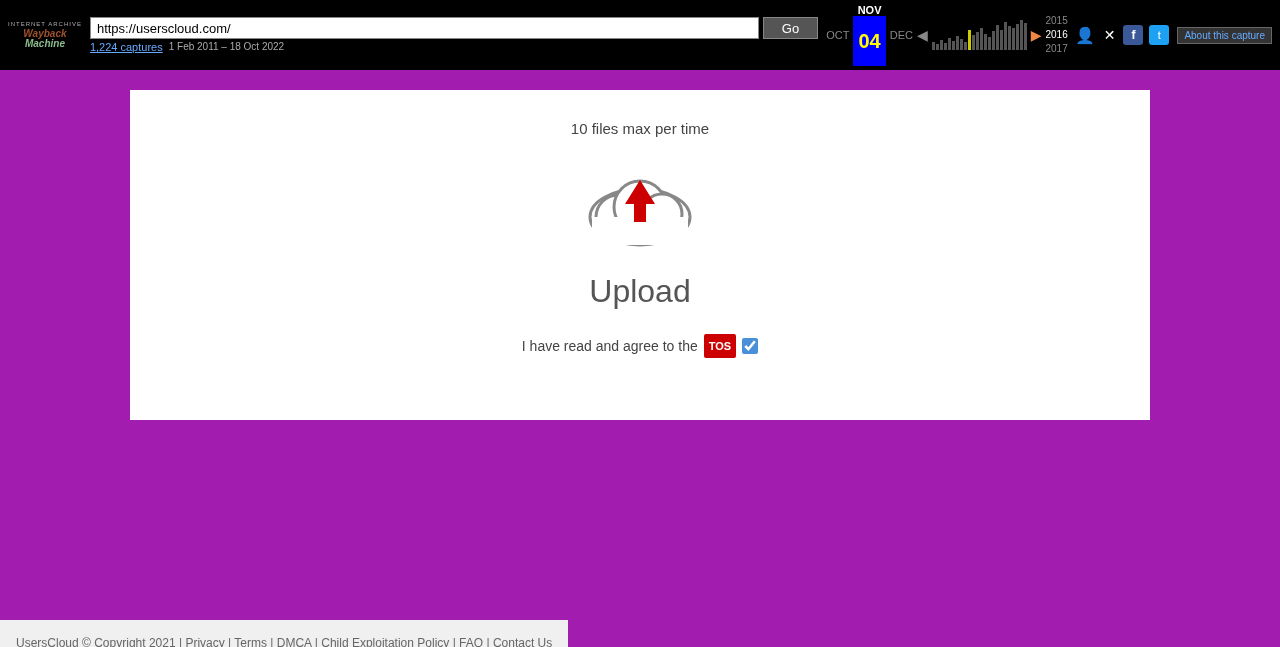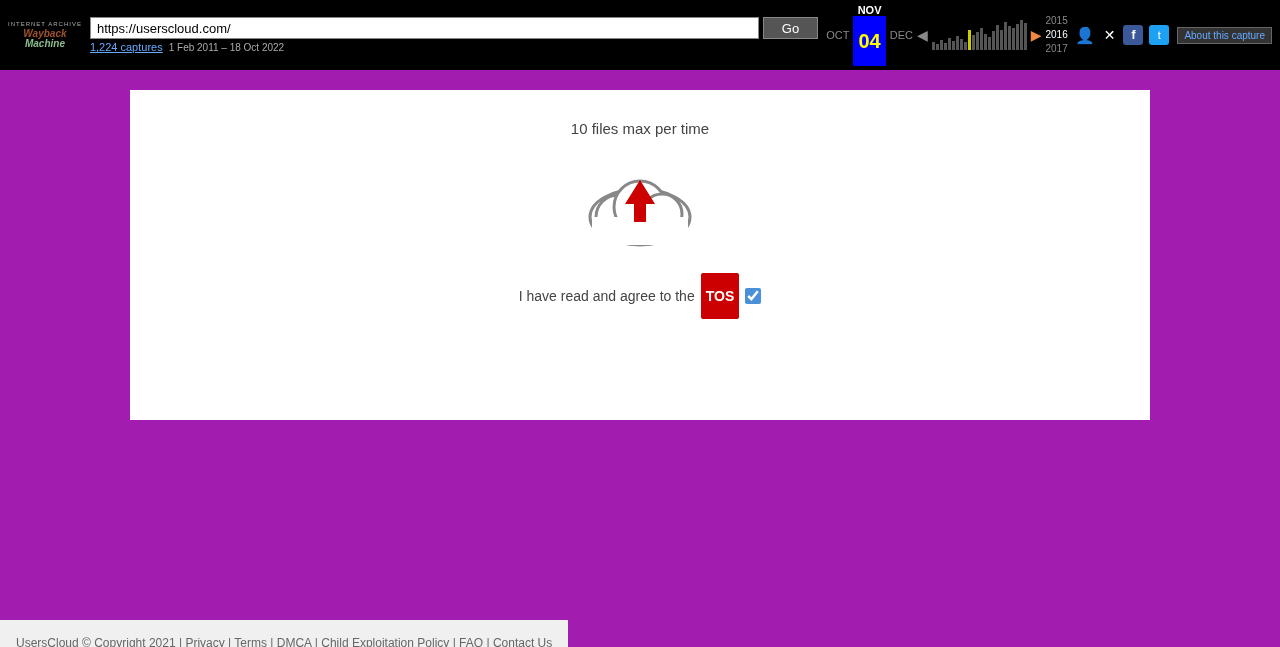--- a/index.html
+++ b/index.html
@@ -29,21 +29,21 @@
       background: #555;
       color: #fff;
       border: 1px solid #888;
       padding: 2px 18px;
       height: 22px;
       cursor: pointer;
       font-size: 13px;
     }
     .wb-captures-row {
       display: flex;
-      align-items: flex-end;
+      align-items: flex-start;
       gap: 6px;
     }
     .wb-captures-link {
       color: #6af;
       font-size: 11px;
       text-decoration: underline;
       cursor: pointer;
     }
     .wb-captures-date {
       color: #aaa;
@@ -108,23 +108,23 @@
     .tos-row {
       display: flex;
       align-items: center;
       gap: 6px;
       font-size: 14px;
       color: #444;
     }
     .tos-badge {
       background: #c00;
       color: #fff;
-      font-size: 14px;
+      font-size: 11px;
       font-weight: bold;
-      padding: 15px 5px;
+      padding: 6px 5px;
       border-radius: 2px;
       cursor: pointer;
     }
     .tos-checkbox {
       width: 16px;
       height: 16px;
       cursor: pointer;
       accent-color: #4a90d9;
     }
 
@@ -313,20 +313,21 @@
         <ellipse cx="60" cy="55" rx="50" ry="28" fill="none" stroke="#888" stroke-width="3"></ellipse>
         <circle cx="38" cy="55" r="22" fill="#fff" stroke="#888" stroke-width="3"></circle>
         <circle cx="60" cy="45" r="26" fill="#fff" stroke="#888" stroke-width="3"></circle>
         <circle cx="82" cy="52" r="20" fill="#fff" stroke="#888" stroke-width="3"></circle>
         <rect x="12" y="55" width="96" height="28" fill="#fff"></rect>
 
         <polygon points="60,18 75,42 66,42 66,60 54,60 54,42 45,42" fill="#c00"></polygon>
       </svg>
     </div>
 
+    <h1 class="upload-label">Upload</h1>
 
     <div class="tos-row">
       <span>I have read and agree to the</span>
       <span class="tos-badge">TOS</span>
       <input type="checkbox" class="tos-checkbox" checked="" style="">
     </div>
   </div>
 
   <div style="flex:1;min-height:180px;"></div>
 

